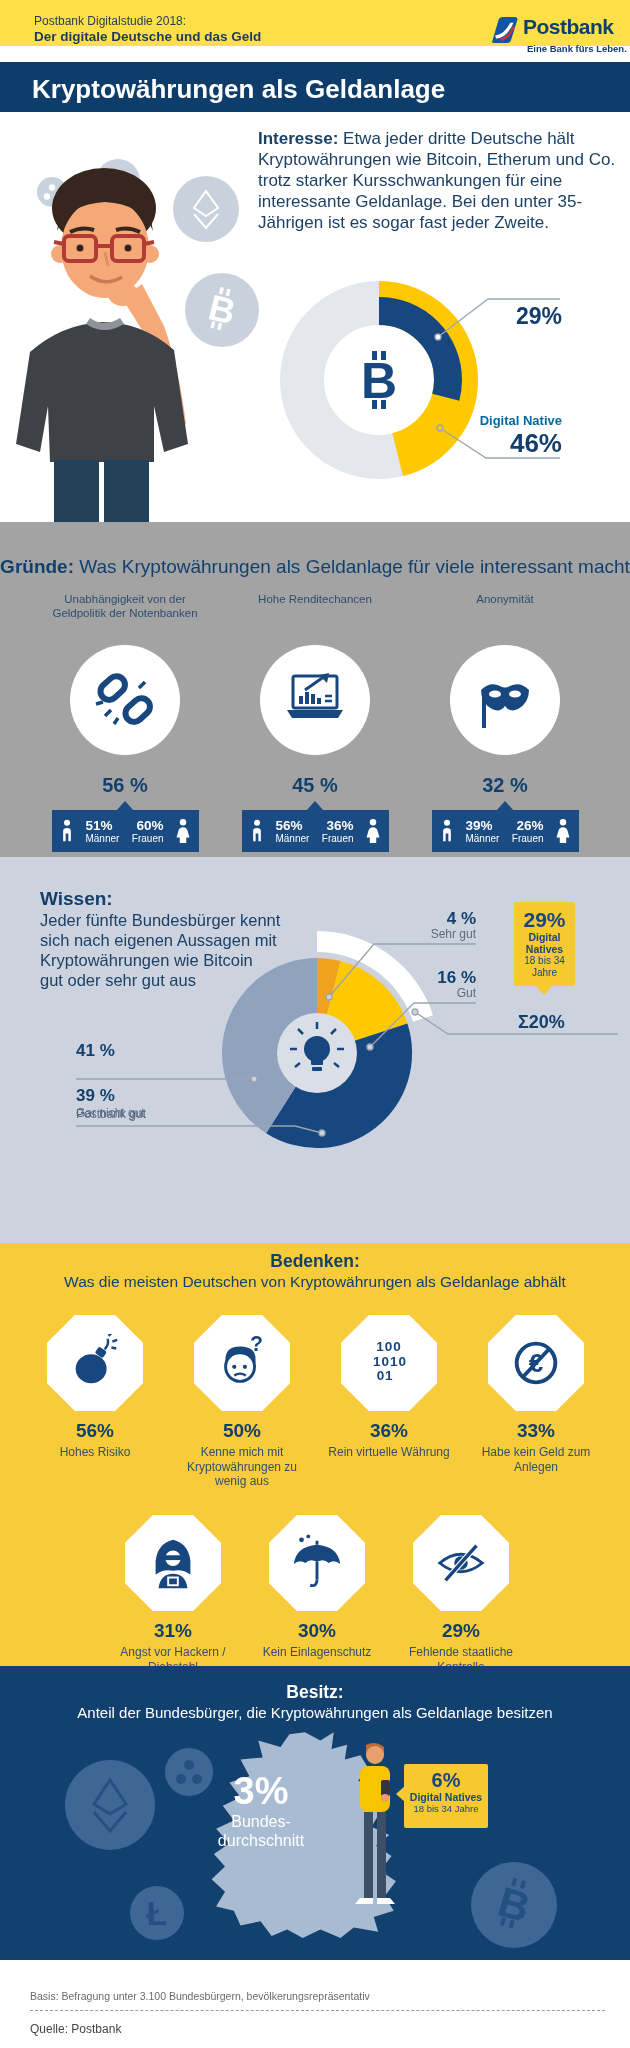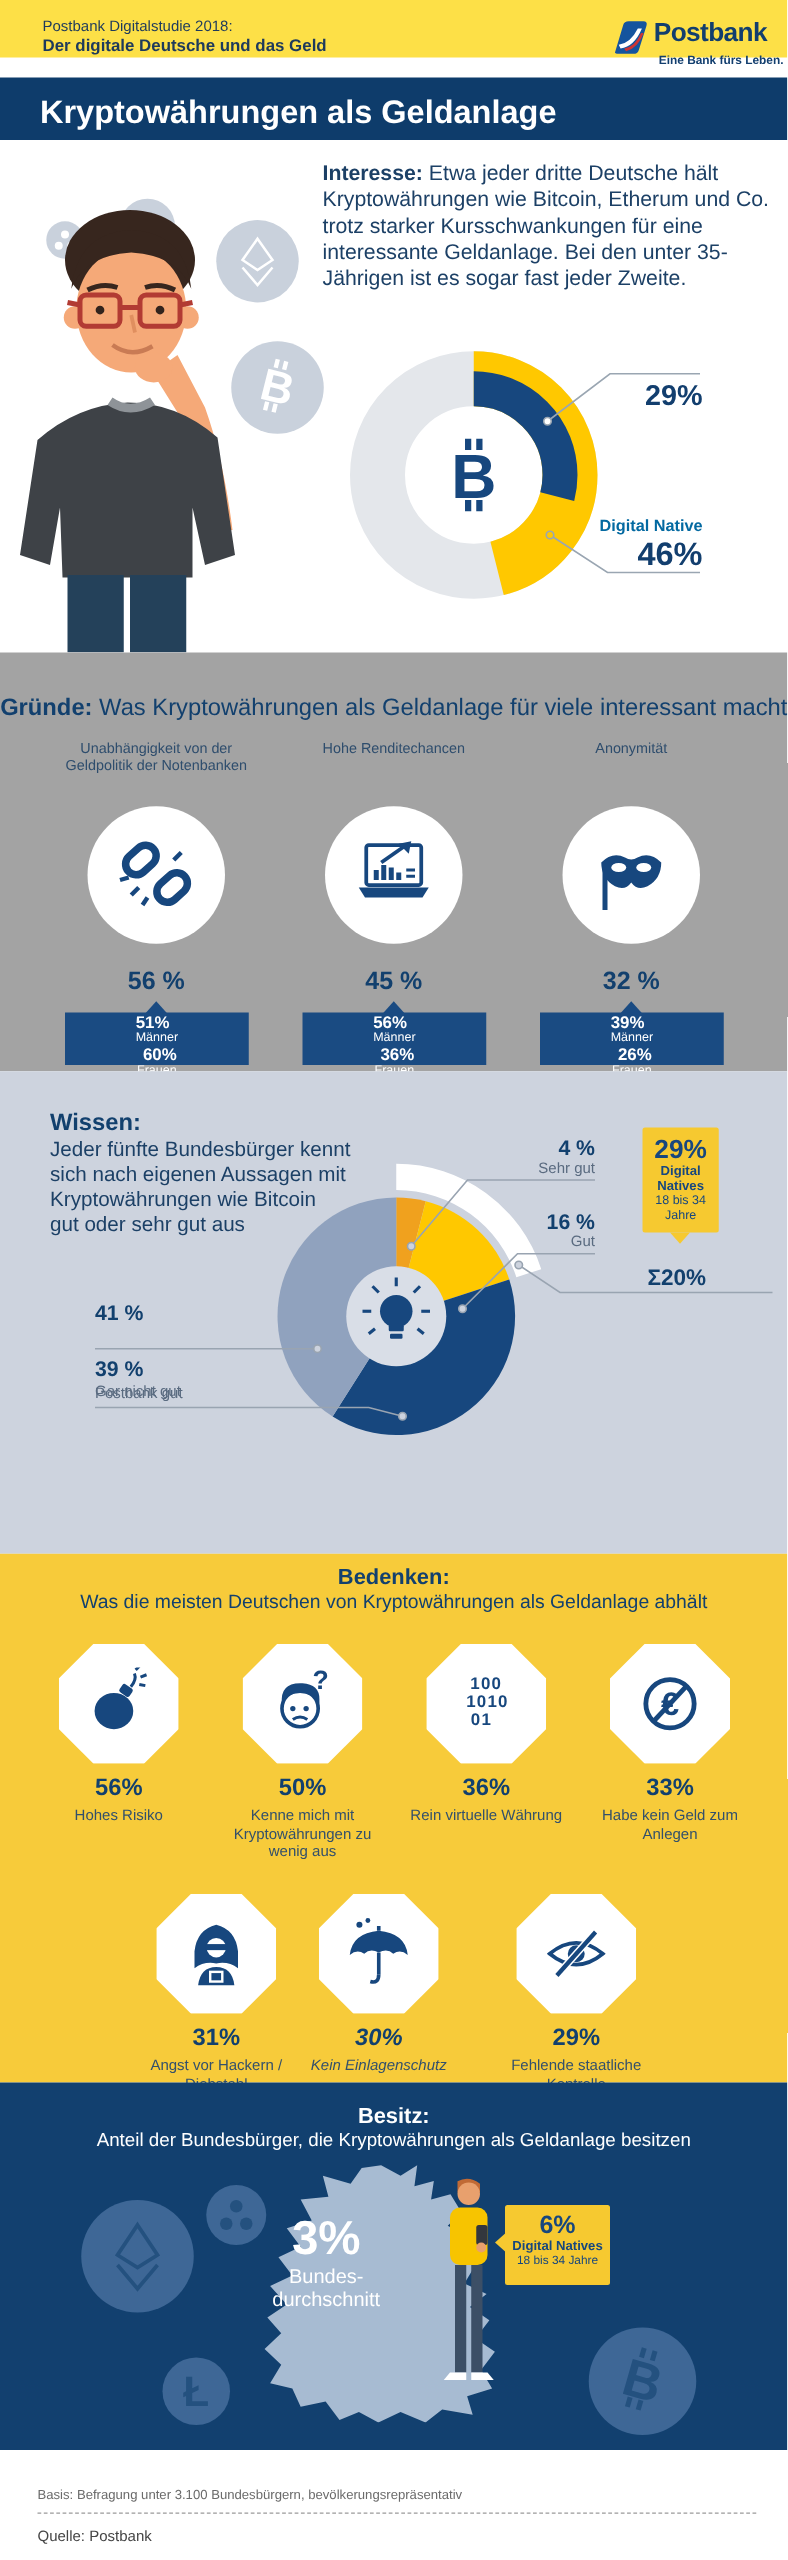--- a/index.html
+++ b/index.html
@@ -27,21 +27,21 @@
   .pct-29{top:191px;left:470px;width:92px;text-align:right;font-size:23px;font-weight:bold;color:#123E6E;}
   .dn-lab{top:301px;left:440px;width:122px;text-align:right;font-size:13px;font-weight:bold;color:#0369a1;}
   .dn-val{top:316px;left:440px;width:122px;text-align:right;font-size:26px;font-weight:bold;color:#123E6E;}
   
   .reasons{top:522px;left:0;width:630px;height:335px;background:#a3a3a3;}
   .sec-head{width:630px;text-align:center;font-size:19px;color:#12406E;}
   .sec-head b{font-weight:bold;}
   .r-label{top:70px;width:170px;text-align:center;font-size:11.5px;line-height:14px;color:#2E4D6D;}
   .r-circle{top:123px;width:110px;height:110px;border-radius:50%;background:#fff;display:flex;align-items:center;justify-content:center;}
   .r-value{top:252px;width:150px;text-align:center;font-size:20px;font-weight:bold;color:#12406E;}
-  .r-box{top:288px;width:147px;height:42px;background:#1A4B82;display:flex;align-items:center;justify-content:space-between;padding:0 9px;flex-direction:column;}
+  .r-box{top:288px;width:147px;height:42px;background:#1A4B82;display:flex;align-items:center;justify-content:space-between;padding:0 9px;}
   .r-notch{top:279px;width:0;height:0;border-left:9px solid transparent;border-right:9px solid transparent;border-bottom:10px solid #1A4B82;}
   .r-cell{display:flex;flex-direction:column;}
   .r-v{font-size:13.5px;font-weight:bold;color:#fff;line-height:15px;}
   .r-l{font-size:10px;color:#fff;line-height:11px;}
   .ta-r{text-align:right;}
   
   .knowledge{top:857px;left:0;width:630px;height:386px;background:#CDD3DE;}
   .k-lead{top:31px;left:40px;font-size:19px;font-weight:bold;color:#12406E;}
   .k-line{left:40px;width:280px;font-size:16.5px;color:#1C4066;}
   .k-val{font-size:17px;font-weight:bold;color:#12406E;}
@@ -437,21 +437,21 @@
           <circle cx="30" cy="25" r="8" fill="#fff"></circle>
           <rect x="21" y="22" width="18" height="5" fill="#17477E"></rect>
           <path d="M15,56 Q17,41 30,41 Q43,41 45,56 Z" fill="#17477E"></path>
           <rect x="25" y="45" width="10" height="8" fill="none" stroke="#fff" stroke-width="2"></rect>
         </svg>
       </div>
       <div class="c-val">31%</div>
       <div class="c-cap">Angst vor Hackern / Diebstahl</div>
     </div>
 
-    <div class="c-cell" style="left:228px;top:272px;font-style:italic;">
+    <div class="c-cell" style="left:242px;top:272px;">
       <div class="oct">
         <svg width="58" height="58" viewBox="0 0 60 60">
           <path d="M30,11 Q52,13 54,31 Q48,26 42,30 Q37,25 30,29 Q23,25 18,30 Q12,26 6,31 Q8,13 30,11 Z" fill="#17477E"></path>
           <line x1="30" y1="7" x2="30" y2="11" stroke="#17477E" stroke-width="3"></line>
           <line x1="30" y1="29" x2="30" y2="47" stroke="#17477E" stroke-width="3"></line>
           <path d="M30,47 Q30,55 23,53" stroke="#17477E" stroke-width="3" fill="none"></path>
           <circle cx="14" cy="6" r="2.5" fill="#17477E"></circle>
             <circle cx="21" cy="2.5" r="2" fill="#17477E"></circle>
         </svg>
       </div>

